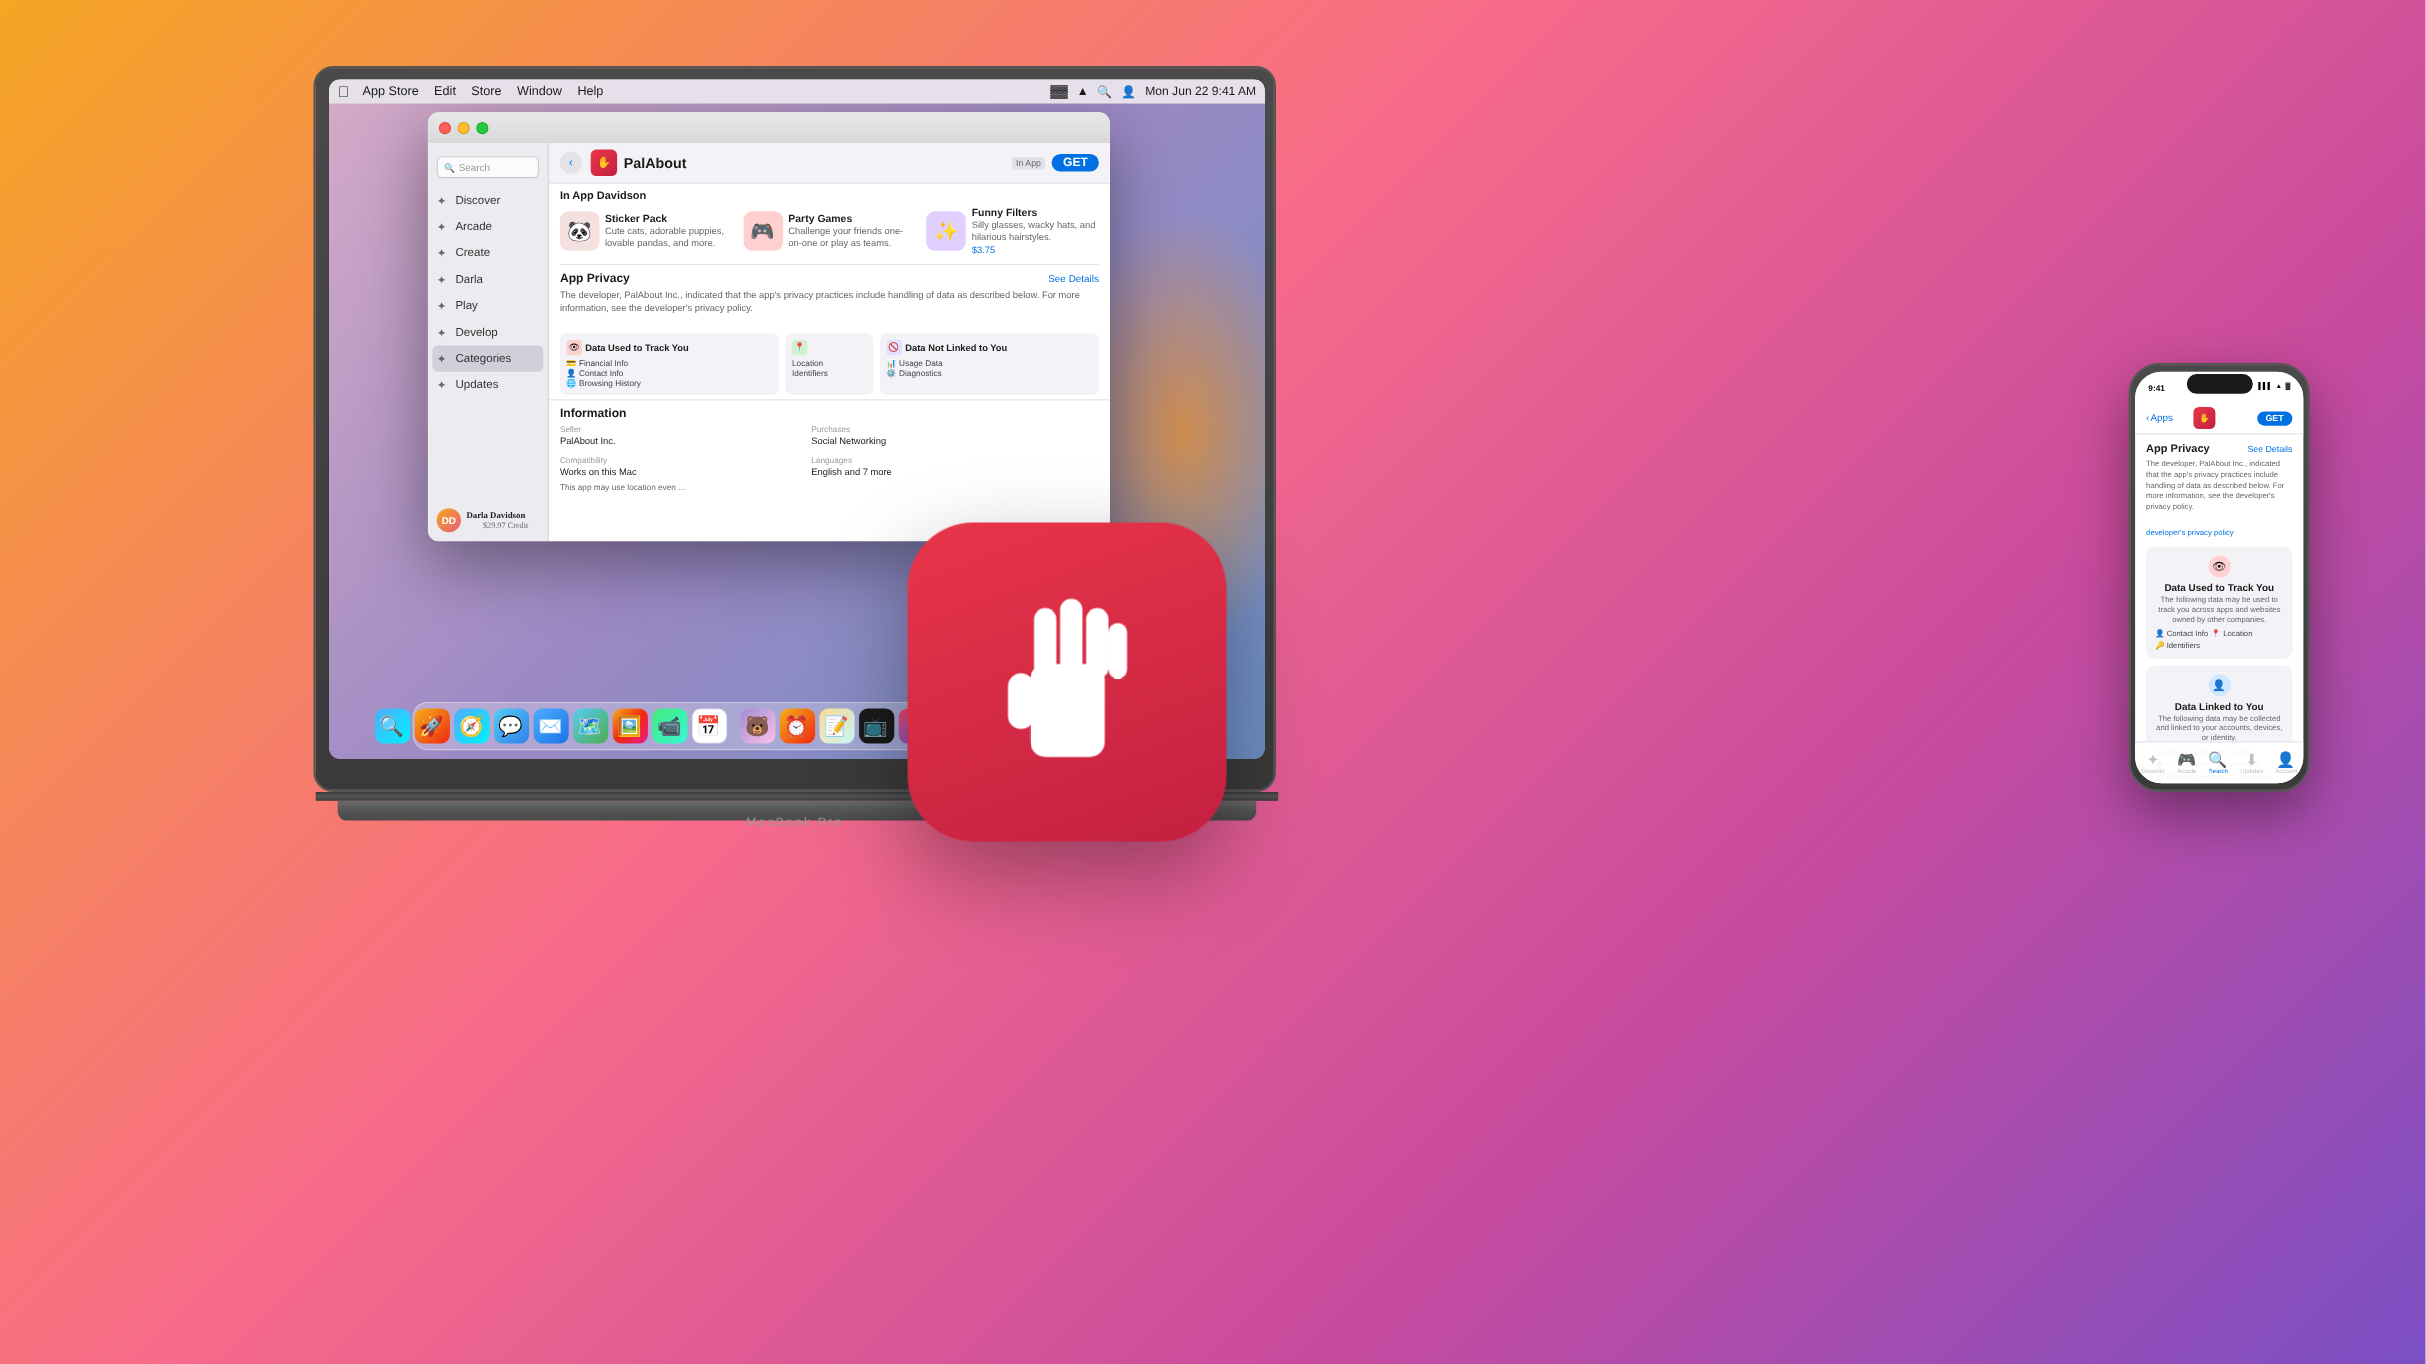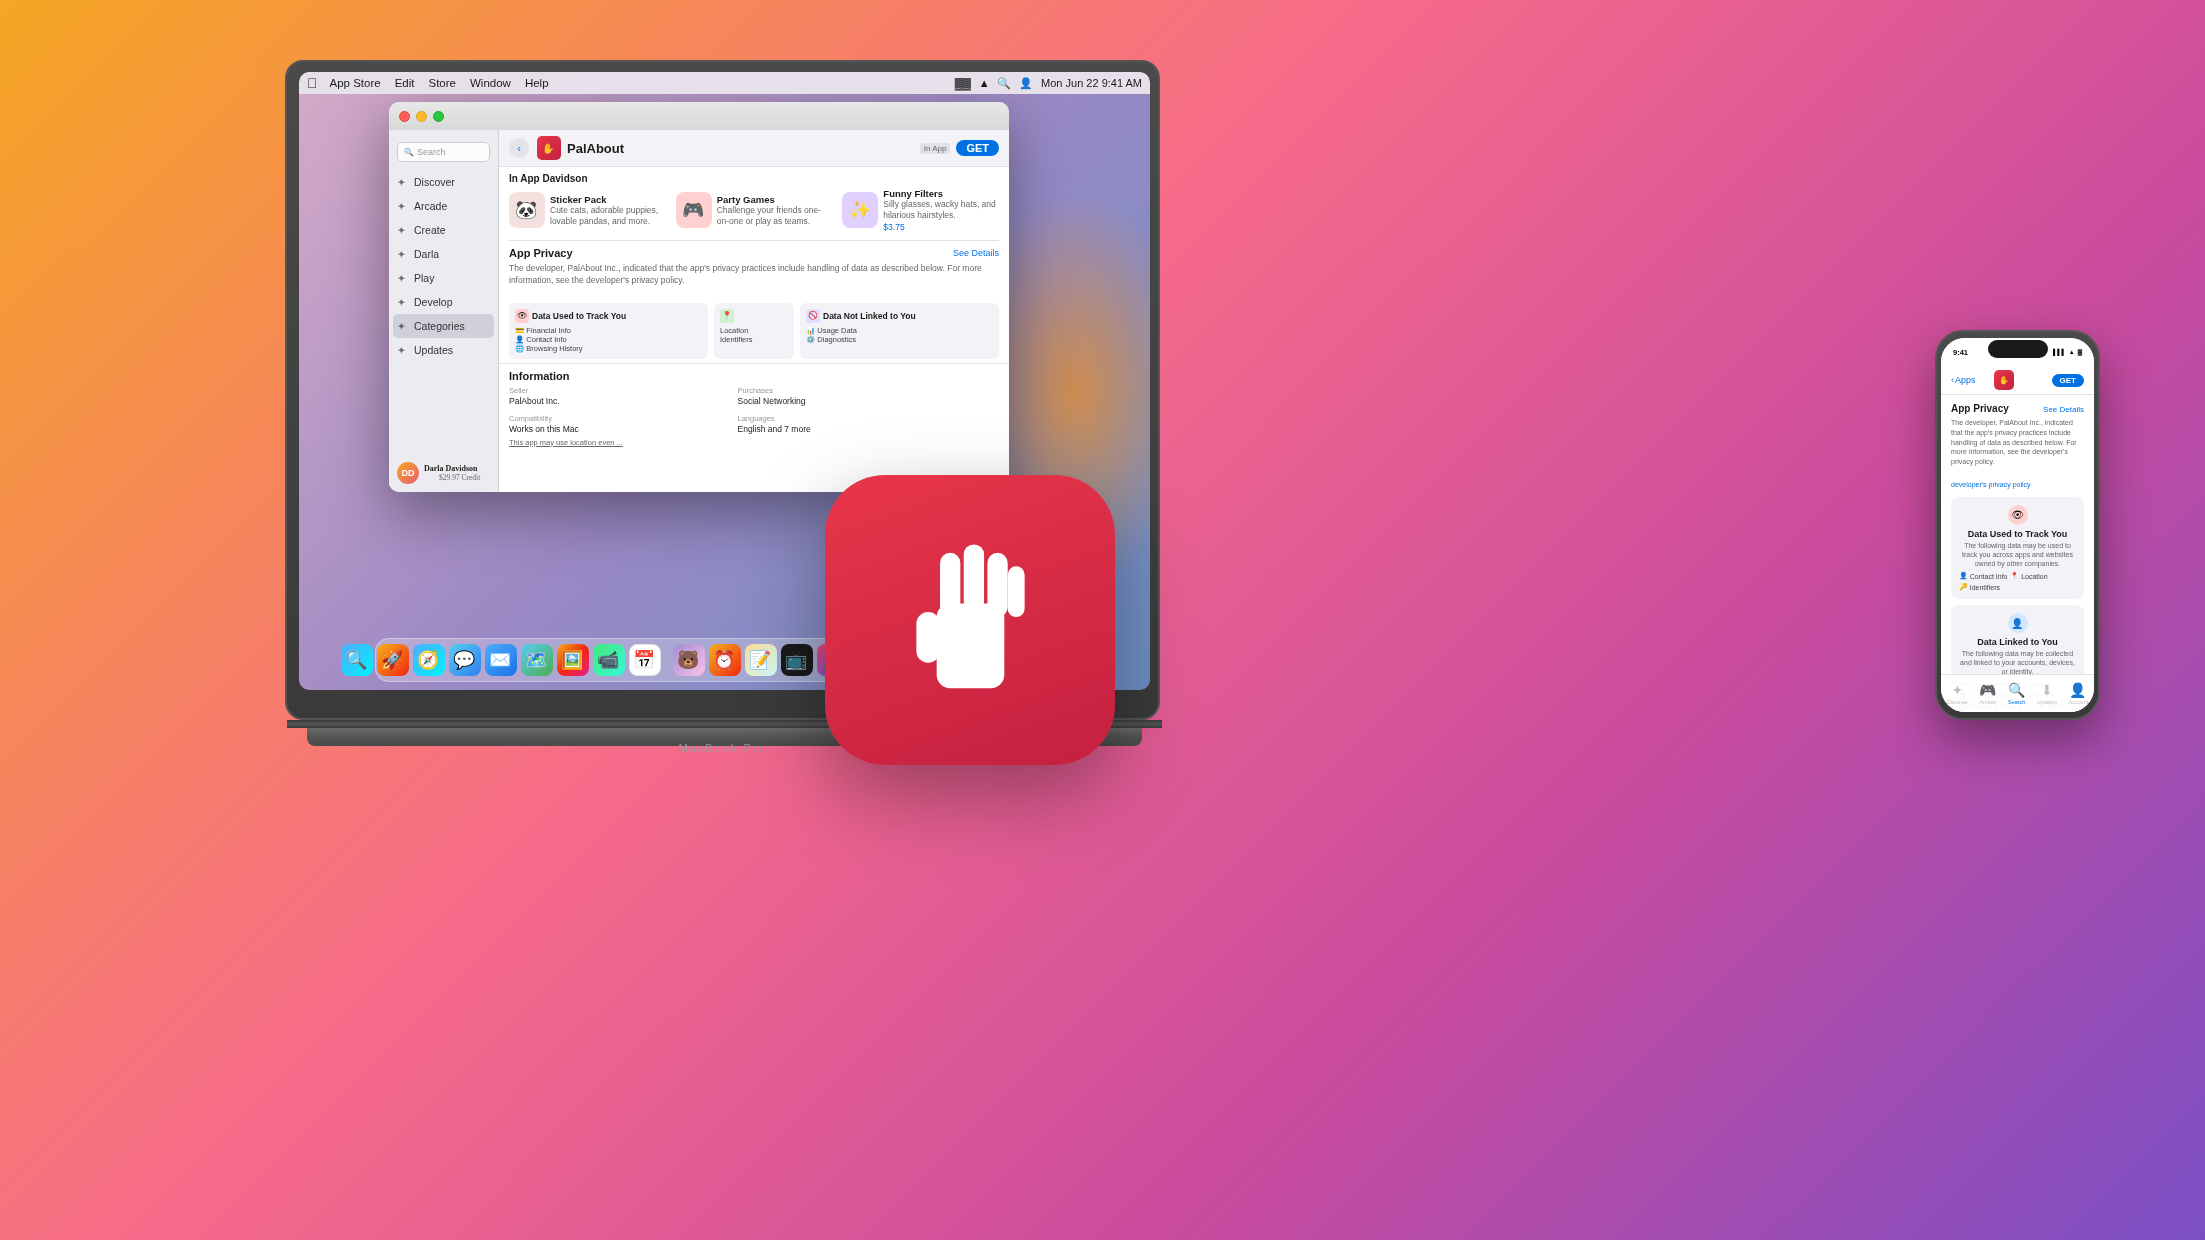--- a/index.html
+++ b/index.html
@@ -857,21 +857,21 @@
                 </div>
                 <div class="info-item">
                   <div class="info-label">Compatibility</div>
                   <div class="info-value">Works on this Mac</div>
                 </div>
                 <div class="info-item">
                   <div class="info-label">Languages</div>
                   <div class="info-value">English and 7 more</div>
                 </div>
               </div>
-              <div style="font-size:7.5px;color:#666;margin-top:4px;text-decoration:underline;">This app may use location even ...</div>
+              <div style="font-size:7.5px;color:#666;margin-top:4px;">This app may use location even ...</div>
             </div>
           </div>
         </div>
 
         <div class="dock">
           <div class="dock-icon di-finder" title="Finder">🔍</div>
           <div class="dock-icon di-launchpad" title="Launchpad">🚀</div>
           <div class="dock-icon di-safari" title="Safari">🧭</div>
           <div class="dock-icon di-messages" title="Messages">💬</div>
           <div class="dock-icon di-mail" title="Mail">✉️</div>

